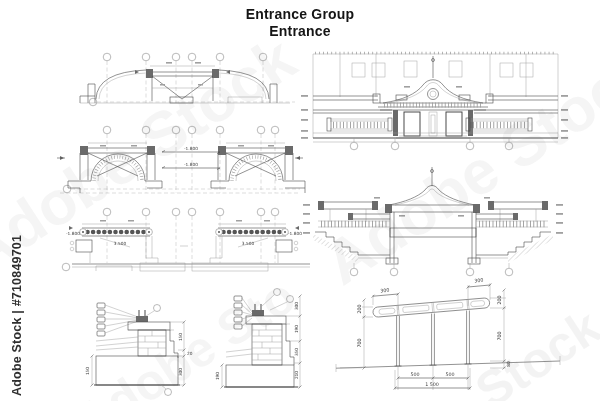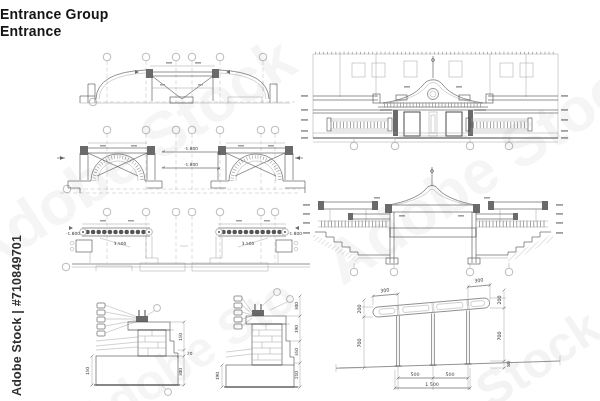--- a/index.html
+++ b/index.html
@@ -1,19 +1,19 @@
 <!DOCTYPE html>
 <html><head>
 <meta charset="utf-8">
 <style>
   html,body{margin:0;padding:0;background:#fff;}
   #canvas{position:relative;width:600px;height:401px;background:#ffffff;overflow:hidden;
           font-family:"Liberation Sans",sans-serif;}
   
-  #title{position:absolute;top:6px;left:0;width:600px;text-align:left;
+  #title{position:absolute;top:6px;left:0;width:600px;text-align:center;
          font-weight:bold;font-size:14px;line-height:1.18;color:#151515;letter-spacing:.2px;}
   
   #side-wm{position:absolute;left:10px;top:396px;transform-origin:0 0;transform:rotate(-90deg);
            white-space:nowrap;font-size:12.5px;font-weight:600;color:#2f2f2f;letter-spacing:.2px;}
   
   .diag-wm{position:absolute;white-space:nowrap;font-weight:bold;color:#4a4a4a;
            transform:rotate(-33deg);pointer-events:none;}
   #wm-a{left:-60px;top:120px;font-size:62px;opacity:.05;}
   #wm-b{left:300px;top:130px;font-size:62px;opacity:.05;}
   #wm-c{left:60px;top:330px;font-size:50px;opacity:.05;}

